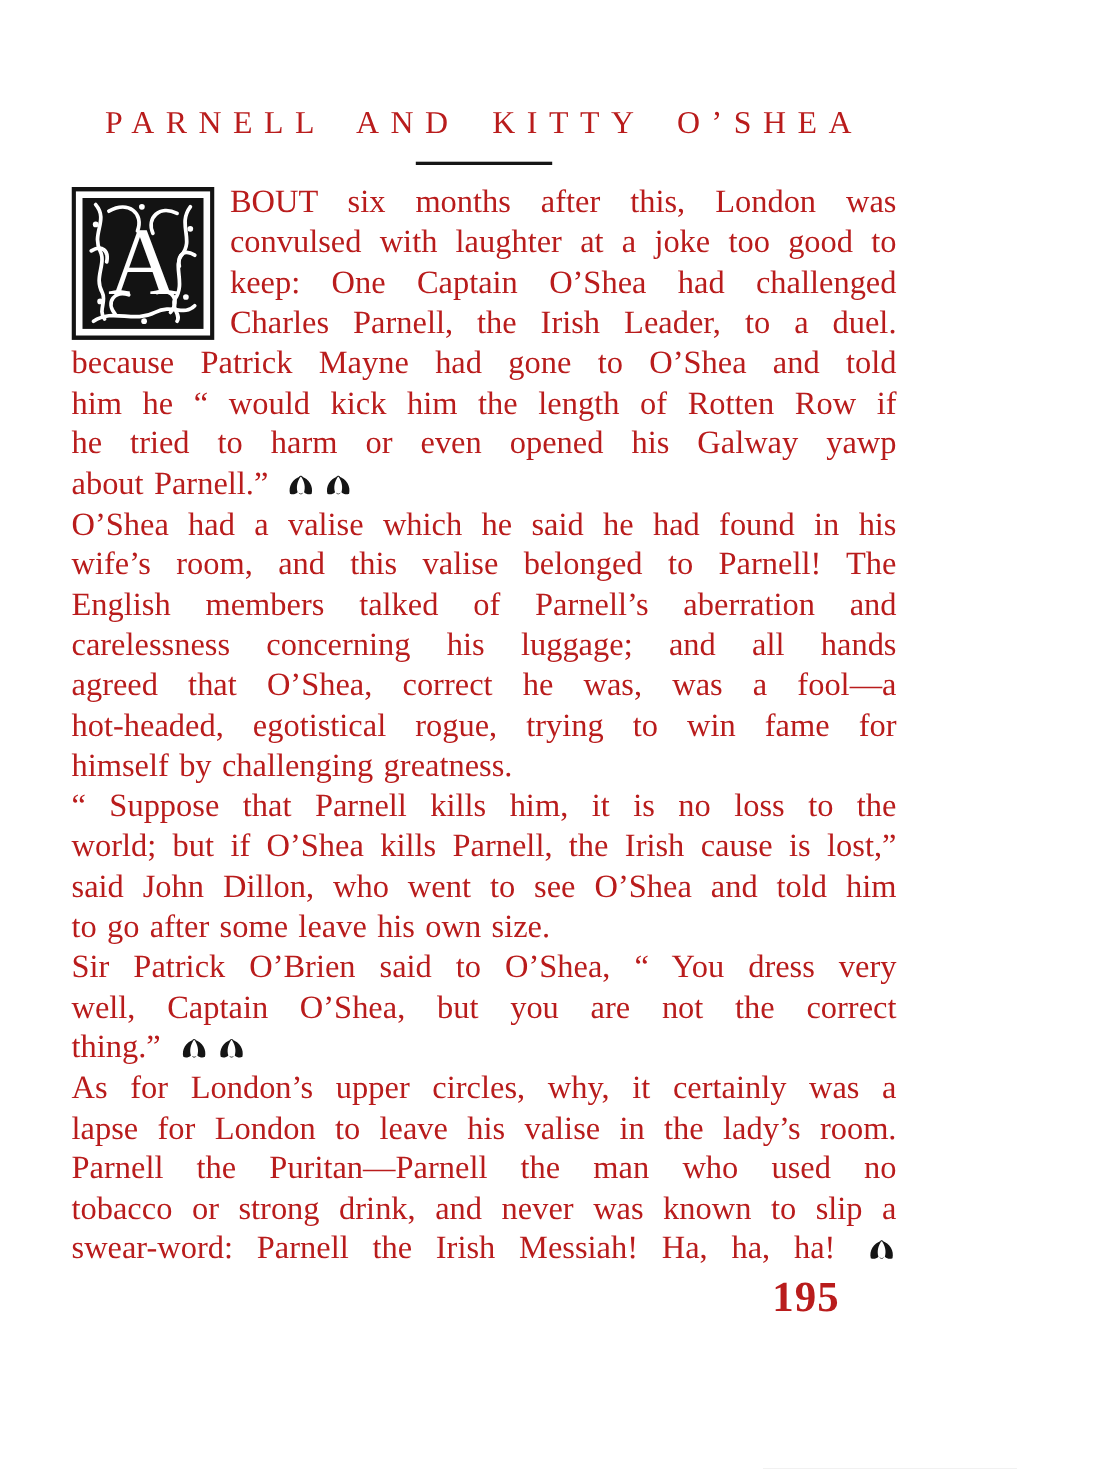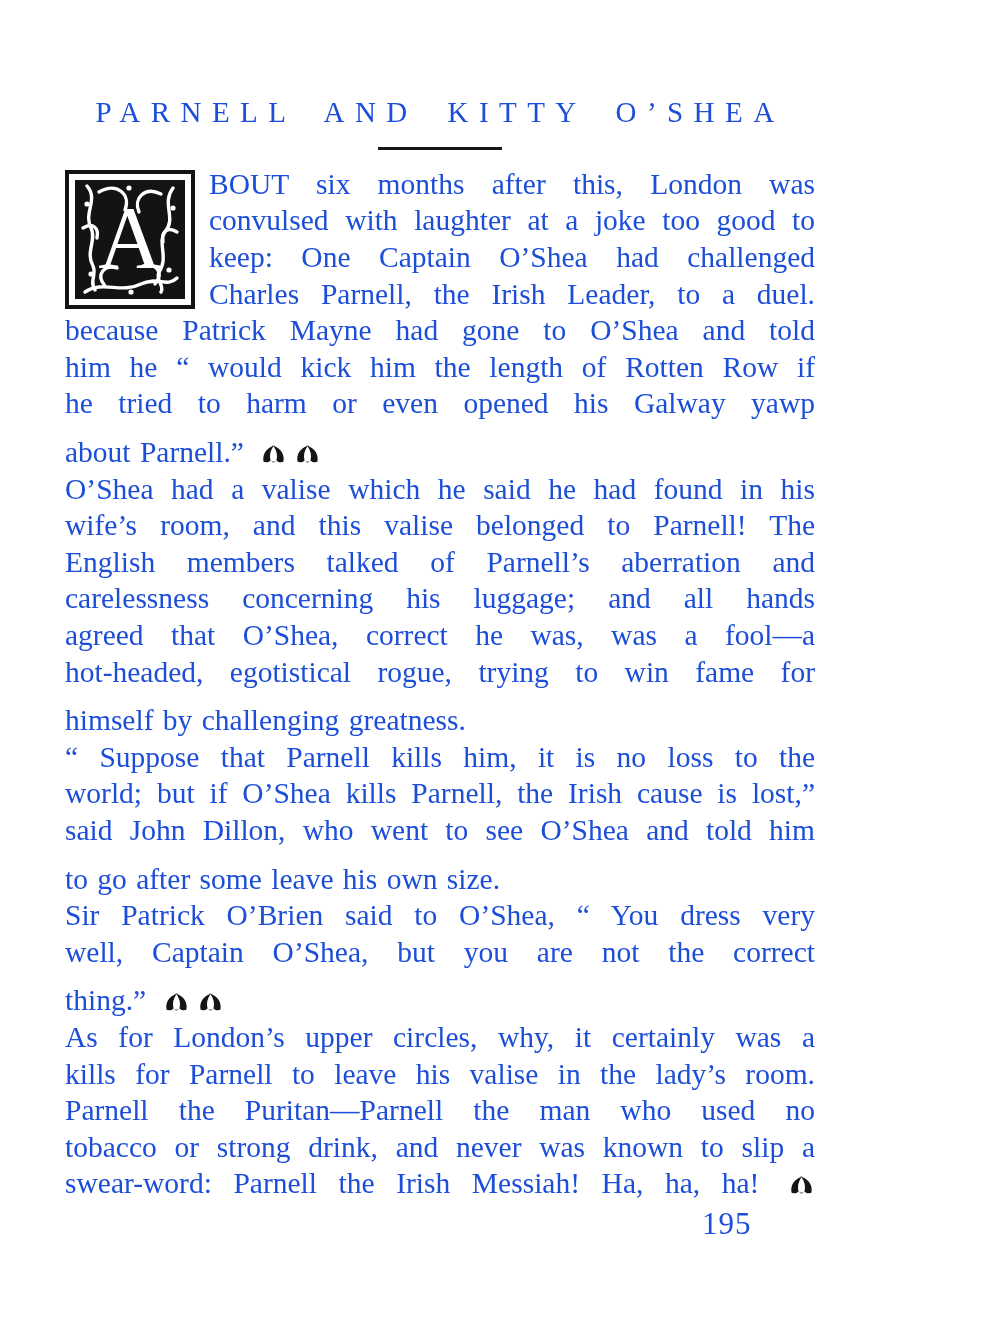--- a/index.html
+++ b/index.html
@@ -48,42 +48,42 @@
   .dropcap svg { display: block; width: 100%; height: 100%; }
   .line {
     font-size: 29.5px;
     line-height: 36.6px;
     text-align: justify;
     text-align-last: justify;
     word-spacing: 2px;
   }
   .line.last {
     text-align-last: left;
-    margin-top: 12px;
   }
   .orn-svg {
     width: 27px;
     height: 22px;
     display: inline-block;
     vertical-align: -3px;
     margin-left: 7px;
   }
   .orn-svg path { fill: #151515; }
   .page-number {
     margin-top: 5px;
     margin-left: 637px;
-    font-size: 31px;
+    font-size: 39px;
     line-height: 1.1;
     letter-spacing: 1px;
+    font-weight: bold;
   }
 </style>
 </head>
 <body>
 
-<div class="page" style="background: rgb(255, 255, 255); color: #1d4ed8;">
+<div class="page" style="background: rgb(255, 255, 255); color: #b91c1c;">
   <div class="content">
     <div class="title">PARNELL AND KITTY O’SHEA</div>
     <div class="title-rule"></div>
     <div class="body-text">
         <div class="para">
           <span class="dropcap">
             <svg viewBox="0 0 130 139">
     <rect x="2" y="2" width="126" height="135" fill="#ffffff" stroke="#131313" stroke-width="4"></rect>
     <rect x="10" y="10" width="110" height="119" fill="#131313"></rect>
     <g stroke="#ffffff" stroke-width="3.4" fill="none" stroke-linecap="round">
@@ -152,21 +152,21 @@
      <path d="M11.2,3.2 C12.2,1.4 13.8,1.4 14.8,3.2 C13.6,2.4 12.4,2.4 11.2,3.2 Z"></path>
               </svg></span><span class="orn-svg"><svg viewBox="0 0 26 20" width="27" height="22">
                 <path d="M3.5,17.5 C2,11 5.5,4.5 13,2.2 C9.8,7 8.8,11.5 10.2,16.2 C8.2,18.2 5.5,18.3 3.5,17.5 Z"></path>
      <path d="M22.5,17.5 C24,11 20.5,4.5 13,2.2 C16.2,7 17.2,11.5 15.8,16.2 C17.8,18.2 20.5,18.3 22.5,17.5 Z"></path>
      <path d="M11,16.5 C12,17.8 14,17.8 15,16.5 C14.3,18.6 11.7,18.6 11,16.5 Z"></path>
      <path d="M11.2,3.2 C12.2,1.4 13.8,1.4 14.8,3.2 C13.6,2.4 12.4,2.4 11.2,3.2 Z"></path>
               </svg></span></div>
         </div>
         <div class="para">
           <div class="line">As for London’s upper circles, why, it certainly was a</div>
-          <div class="line">kills for Parnell to leave his valise in the lady’s room.</div>
+          <div class="line">lapse for London to leave his valise in the lady’s room.</div>
           <div class="line">Parnell the Puritan—Parnell the man who used no</div>
           <div class="line">tobacco or strong drink, and never was known to slip a</div>
           <div class="line">swear-word: Parnell the Irish Messiah! Ha, ha, ha! <span class="orn-svg"><svg viewBox="0 0 26 20" width="27" height="22">
                 <path d="M3.5,17.5 C2,11 5.5,4.5 13,2.2 C9.8,7 8.8,11.5 10.2,16.2 C8.2,18.2 5.5,18.3 3.5,17.5 Z"></path>
      <path d="M22.5,17.5 C24,11 20.5,4.5 13,2.2 C16.2,7 17.2,11.5 15.8,16.2 C17.8,18.2 20.5,18.3 22.5,17.5 Z"></path>
      <path d="M11,16.5 C12,17.8 14,17.8 15,16.5 C14.3,18.6 11.7,18.6 11,16.5 Z"></path>
      <path d="M11.2,3.2 C12.2,1.4 13.8,1.4 14.8,3.2 C13.6,2.4 12.4,2.4 11.2,3.2 Z"></path>
               </svg></span></div>
         </div>
       </div>

